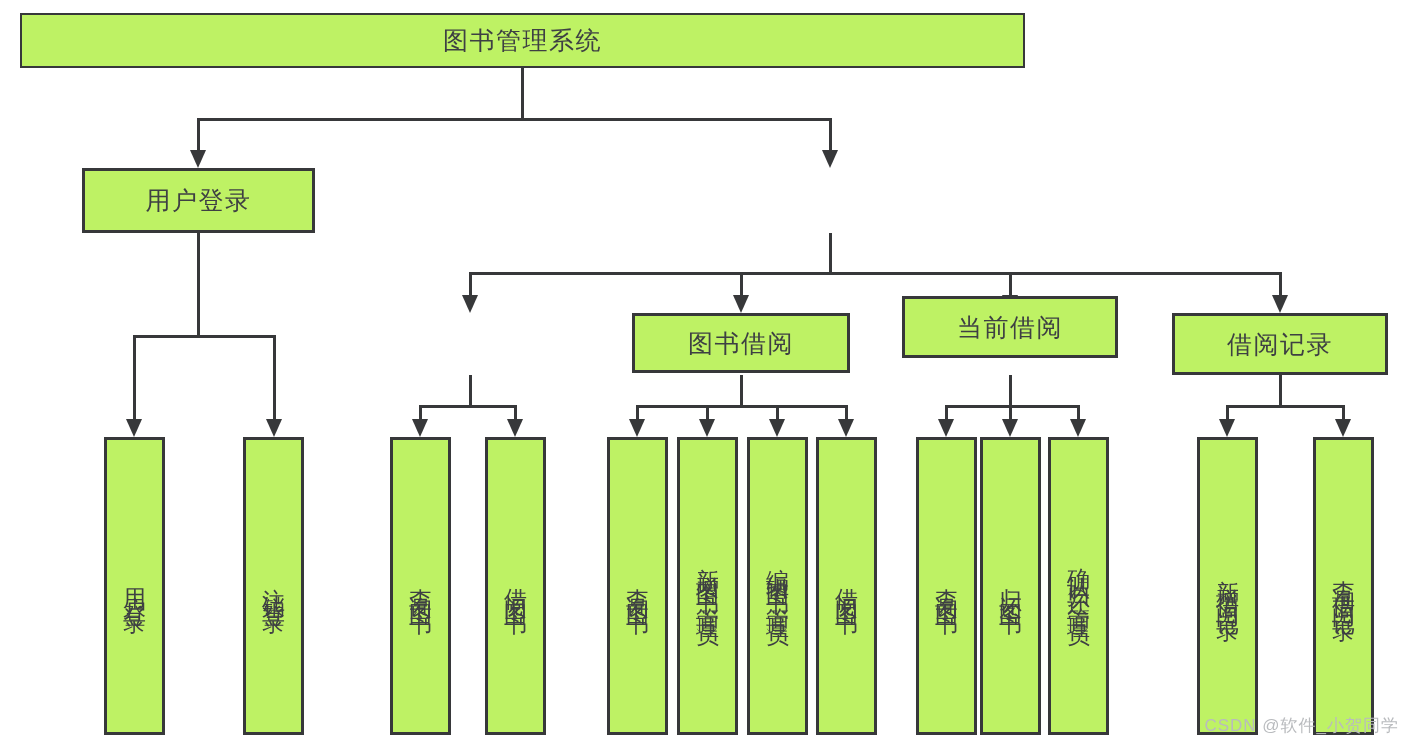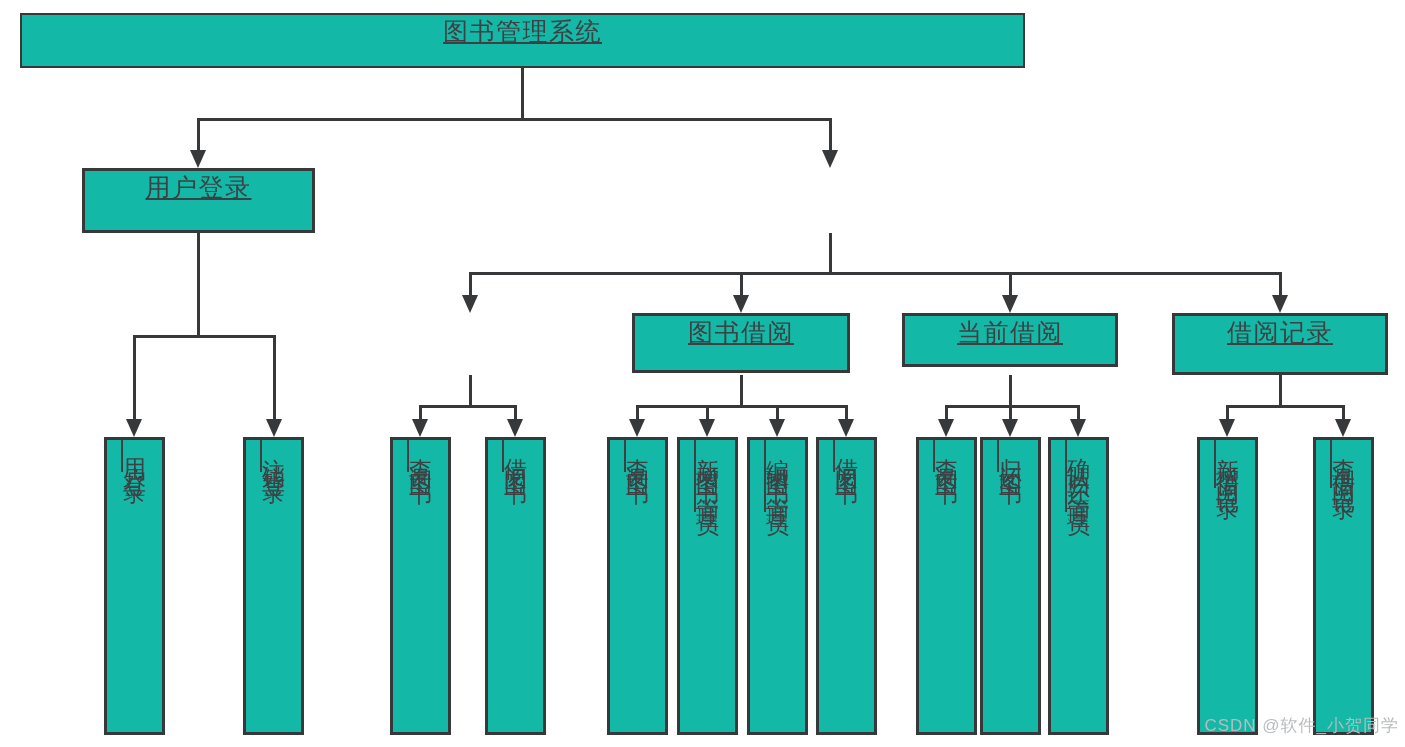--- a/index.html
+++ b/index.html
@@ -1,22 +1,22 @@
 <!DOCTYPE html>
 <html><head>
 <meta charset="utf-8">
 <style>
   html,body{margin:0;padding:0;background:#ffffff;}
   #canvas{
     position:relative;width:1405px;height:747px;background:#ffffff;overflow:hidden;
     font-family:"Liberation Sans","DejaVu Sans",sans-serif;color:#3e4043;
   }
   .box{
-    position:absolute;box-sizing:border-box;border:3px solid #37383a;background:#14b8a6;
-    display:flex;justify-content:center;text-decoration:underline;
+    position:absolute;box-sizing:border-box;border:3px solid #37383a;background:#bef264;
+    display:flex;align-items:center;justify-content:center;
   }
   .box.top{border-width:2px;}
   .hlabel{font-size:25px;letter-spacing:1.5px;color:#3e4043;white-space:nowrap;}
   .leaf .vlabel{
     writing-mode:vertical-rl;text-orientation:mixed;
     font-size:23px;letter-spacing:8px;line-height:1;color:#3e4043;
   }
   .vl{position:absolute;width:3px;background:#37383a;}
   .hl{position:absolute;height:3px;background:#37383a;}
   .ar{
@@ -63,21 +63,21 @@
   <div class="vl" style="left:740px;top:272px;height:25px;"></div>
   <div class="ar" style="left:733px;top:295px;"></div>
   <div class="vl" style="left:1009px;top:272px;height:25px;"></div>
   <div class="ar" style="left:1002px;top:295px;"></div>
   <div class="vl" style="left:1279px;top:272px;height:25px;"></div>
   <div class="ar" style="left:1272px;top:295px;"></div>
 
   <div class="box" style="left:632px;top:313px;width:218px;height:60px;">
     <span class="hlabel">图书借阅</span>
   </div>
-  <div class="box" style="left:902px;top:313px;width:216px;height:54px;">
+  <div class="box" style="left:902px;top:296px;width:216px;height:62px;">
     <span class="hlabel">当前借阅</span>
   </div>
   <div class="box" style="left:1172px;top:313px;width:216px;height:62px;">
     <span class="hlabel">借阅记录</span>
   </div>
 
   <div class="vl" style="left:469px;top:375px;height:33px;"></div>
   <div class="hl" style="left:419px;top:405px;width:98px;"></div>
   <div class="vl" style="left:419px;top:405px;height:16px;"></div>
   <div class="ar" style="left:412px;top:419px;"></div>

